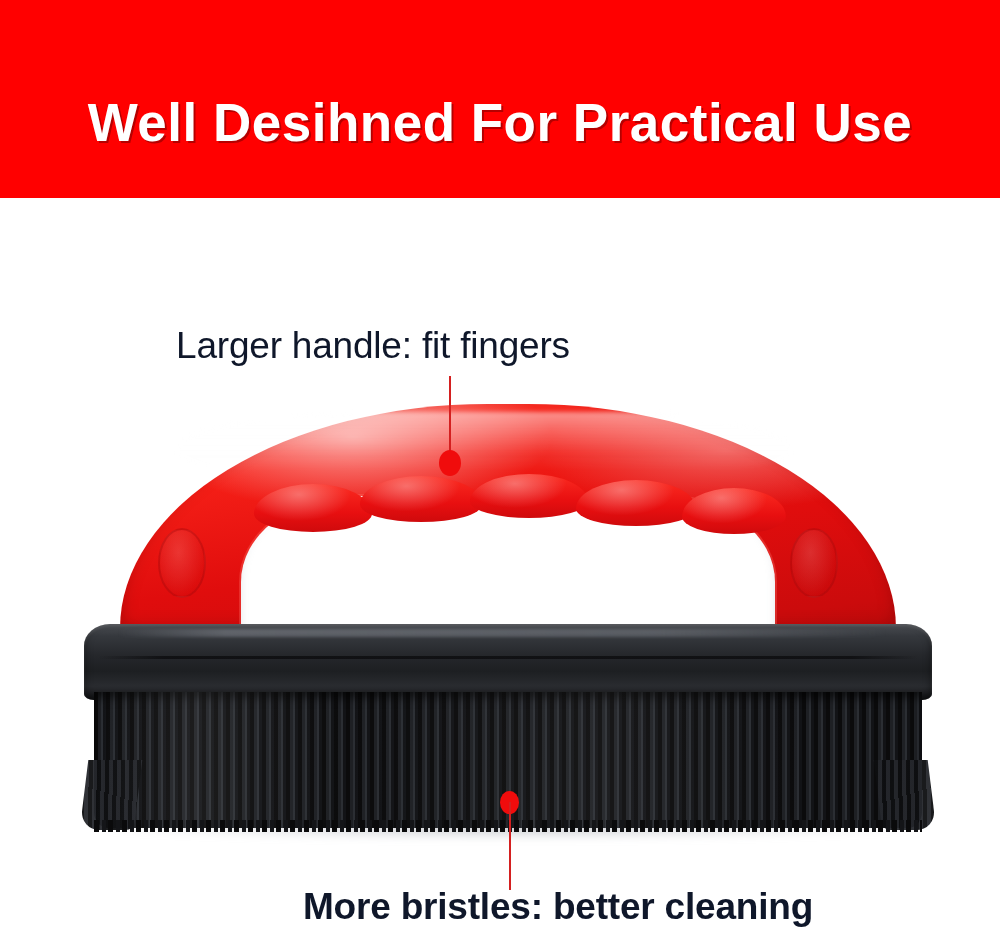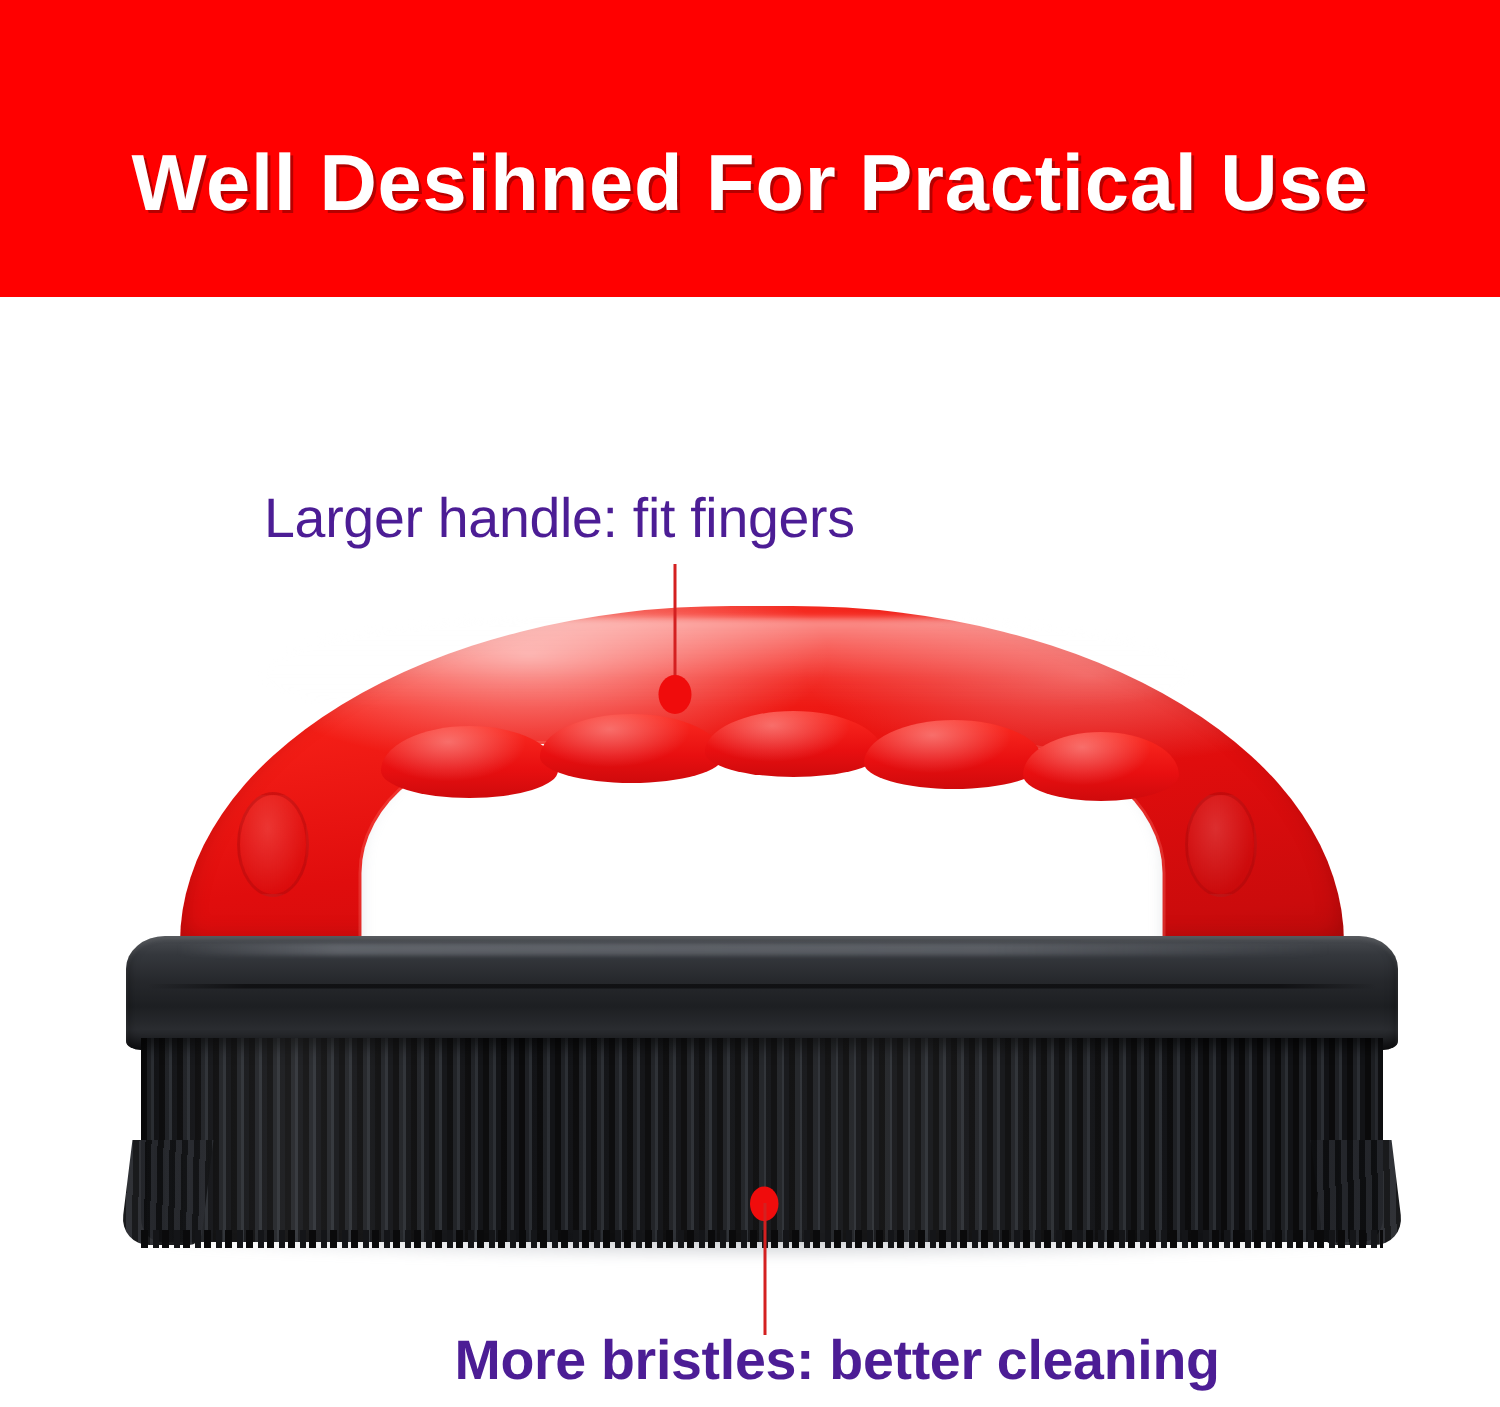--- a/index.html
+++ b/index.html
@@ -47,21 +47,21 @@
     left: 0;
     top: 198px;
     width: 1000px;
     height: 740px;
     background: #ffffff;
   }
 
   
   .anno-label {
     position: absolute;
-    color: #4c1d95;
+    color: #0f172a;
     font-size: 37px;
     font-weight: normal;
     white-space: nowrap;
     letter-spacing: -0.2px;
     text-align: right;
   }
   #anno-top-label  { left: 176px; top: 325px; }
   #anno-bot-label  { left: 303px; top: 886px; font-weight: bold; }
 
   

